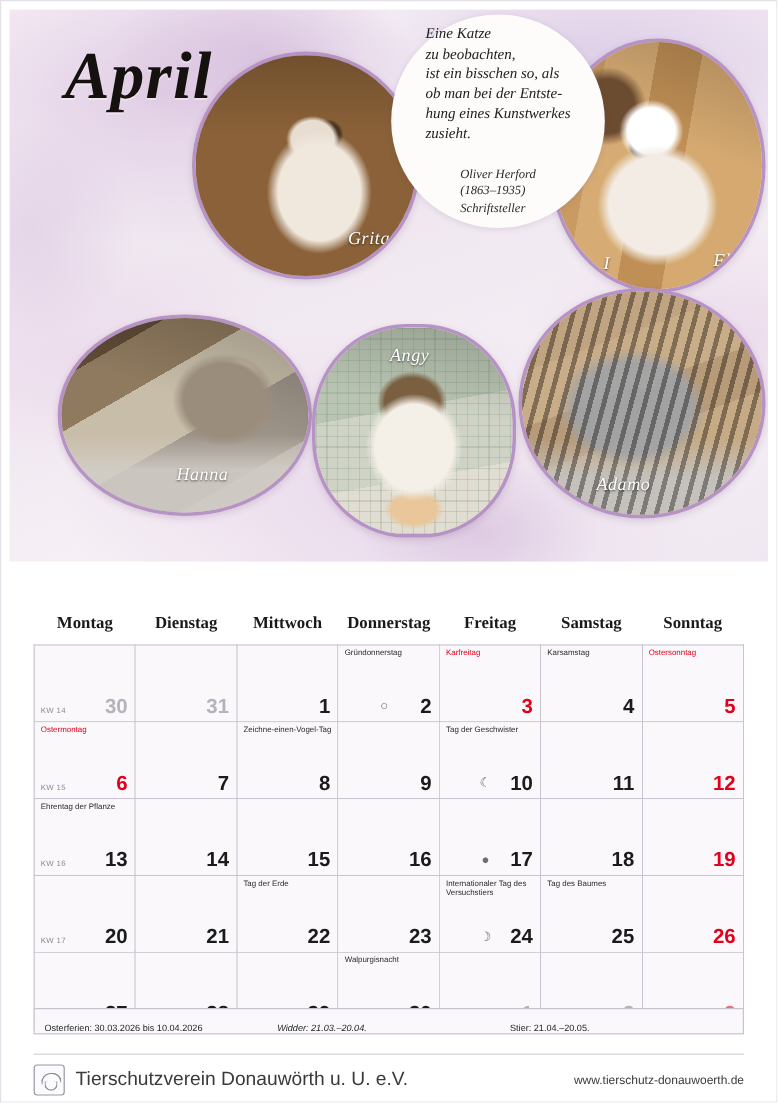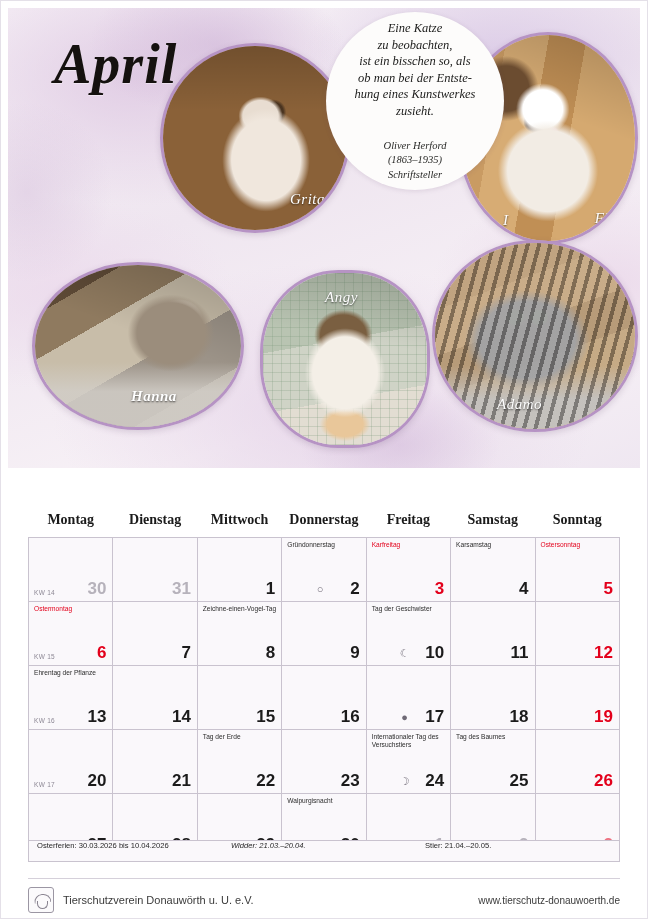--- a/index.html
+++ b/index.html
@@ -108,21 +108,21 @@
       linear-gradient(200deg, rgba(0,0,0,0.2), rgba(0,0,0,0) 40%);
   }
   #b-flo .cap { right: 18px; bottom: 14px; }
   #b-flo .cap2 {
     position:absolute; left: 42px; bottom: 12px;
     font-family:"Liberation Serif", serif; font-style: italic;
     font-size: 15px; color:#fff; text-shadow:0 1px 2px rgba(0,0,0,0.65);
   }
 
   
-  #b-hanna { left: 24px; top: 254px; width: 212px; height: 168px; font-weight: bold; }
+  #b-hanna { left: 40px; top: 254px; width: 212px; height: 168px; }
   #b-hanna .ph {
     background:
       linear-gradient(150deg, #5e4a36 0 18%, #8f7a5f 18% 34%, #c8bda9 34% 56%, #9c9388 56% 78%, #b9b1a5 78% 100%);
   }
   #b-hanna .ph::after {
     content:"";
     position:absolute; inset:0;
     background:
       radial-gradient(ellipse 30% 34% at 66% 42%, #9b8d7c 0 55%, rgba(0,0,0,0) 70%),
       radial-gradient(ellipse 16% 18% at 70% 34%, #e6e0d6 0 55%, rgba(0,0,0,0) 72%),
@@ -177,21 +177,21 @@
   .quote-bubble {
     position: absolute;
     left: 318px; top: 4px;
     width: 178px; height: 178px;
     border-radius: 50%;
     background: #fdfcfb;
     box-shadow: 0 1px 5px rgba(100,70,110,0.15);
     display: flex; flex-direction: column;
     align-items: center; justify-content: center;
     padding: 12px 14px;
-    text-align: center;
+    text-align: left;
   }
   .quote-text {
     font-family: "Liberation Serif", serif;
     font-style: italic;
     font-size: 12.5px;
     line-height: 1.32;
     color: #20201f;
     white-space: pre-line;
   }
   .quote-author {
@@ -270,21 +270,21 @@
   }
 
   
   .infobar {
     position: absolute;
     left: 28px; top: 840px;
     width: 592px; height: 22px;
     border: 1px solid #c9c3cf;
     background: #faf8fb;
     display: flex;
-    align-items: flex-start;
+    align-items: flex-end;
     font-size: 7.6px;
     color: #262626;
   }
   .infobar span { flex: 1; padding-left: 8px; }
   .infobar span:nth-child(2) { text-align: left; padding-left: 0; font-style: italic; }
   .infobar span:nth-child(3) { text-align: left; padding-left: 0; }
 
   .footer {
     position: absolute;
     left: 28px; top: 878px;
@@ -313,21 +313,21 @@
     transform: rotate(-6deg);
   }
   .logo::after {
     content:"";
     position:absolute; left:8px; top:13px;
     width: 9px; height: 7px;
     border: 1.5px solid #8a8592;
     border-top: none;
     border-radius: 0 0 7px 7px;
   }
-  .brand-text { font-size: 11px; color: #3a3a3a; }
+  .brand-text { font-size: 16px; color: #3a3a3a; }
   .web { font-size: 10px; color: #3a3a3a; }
 
   
   .page-frame {
     position: absolute; inset: 0;
     border: 1px solid #e4e0e8;
     pointer-events: none;
   }
 </style>
 </head>

